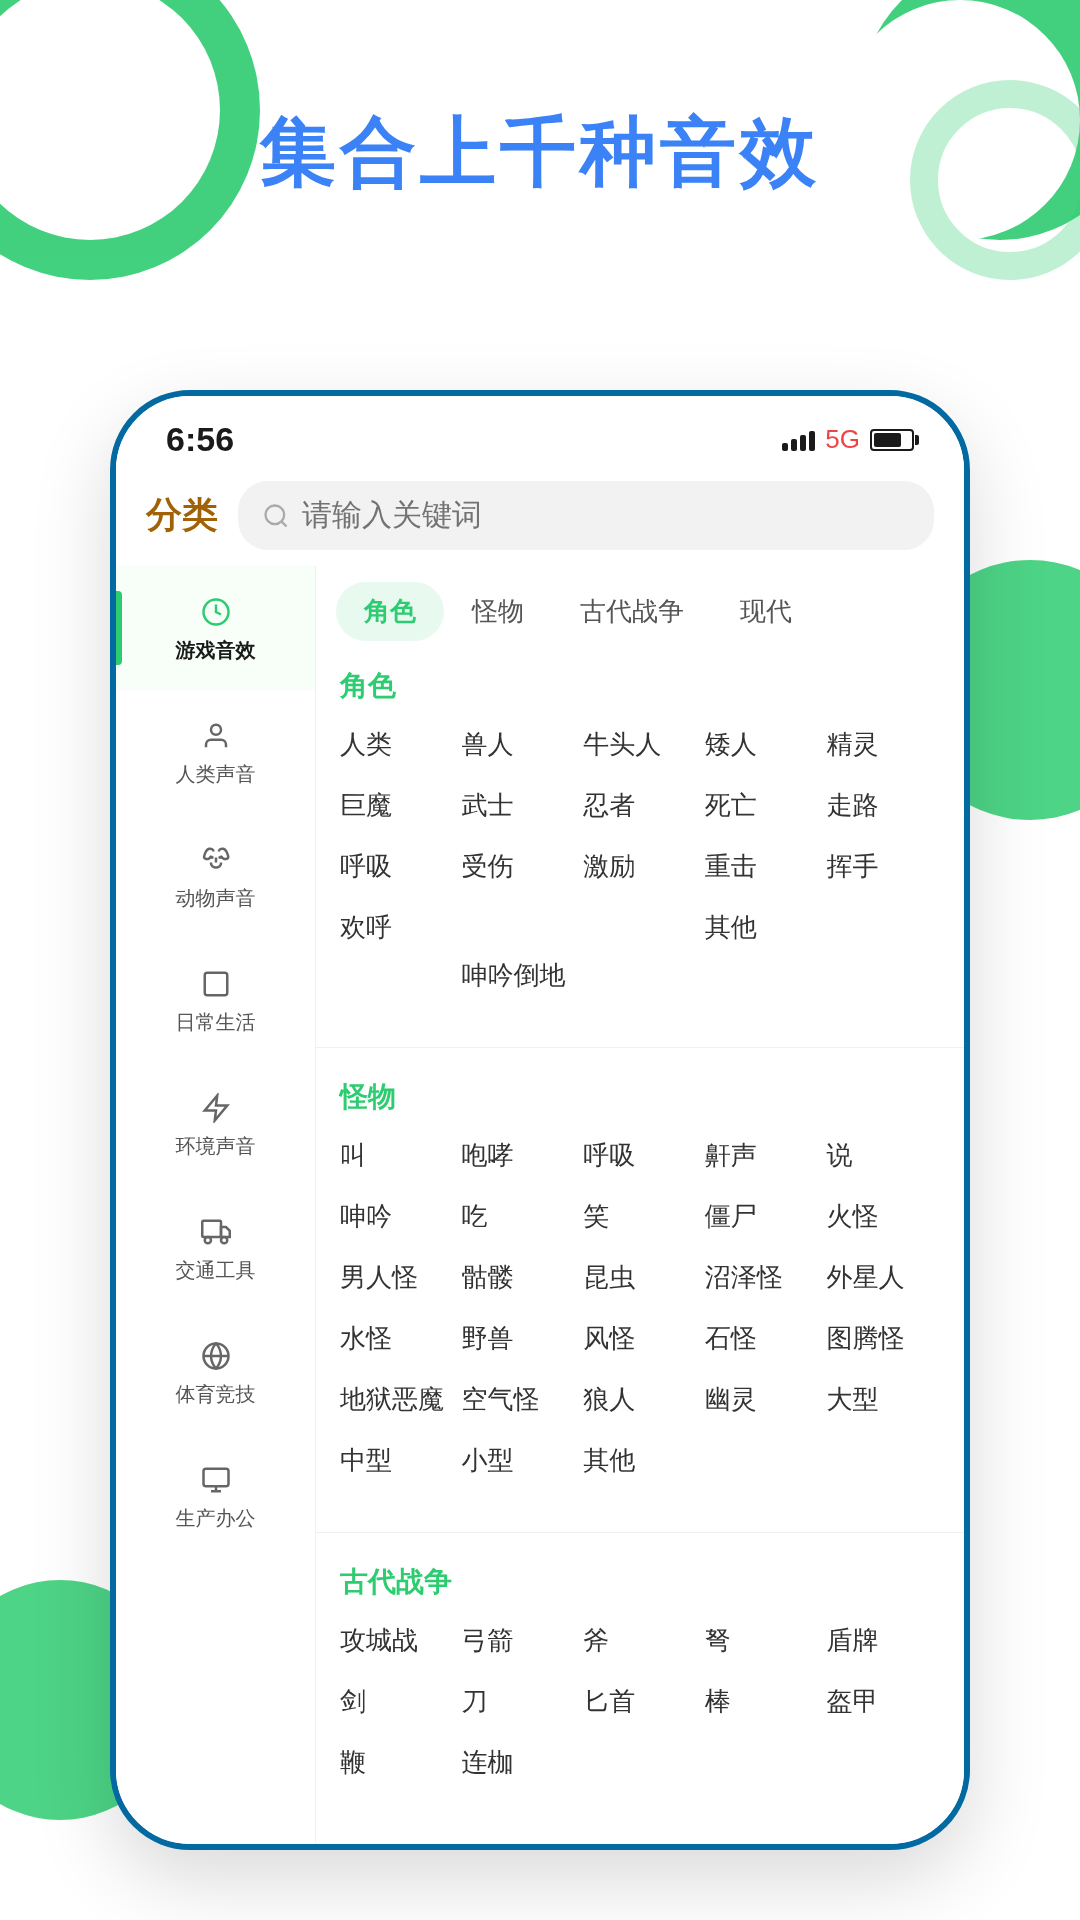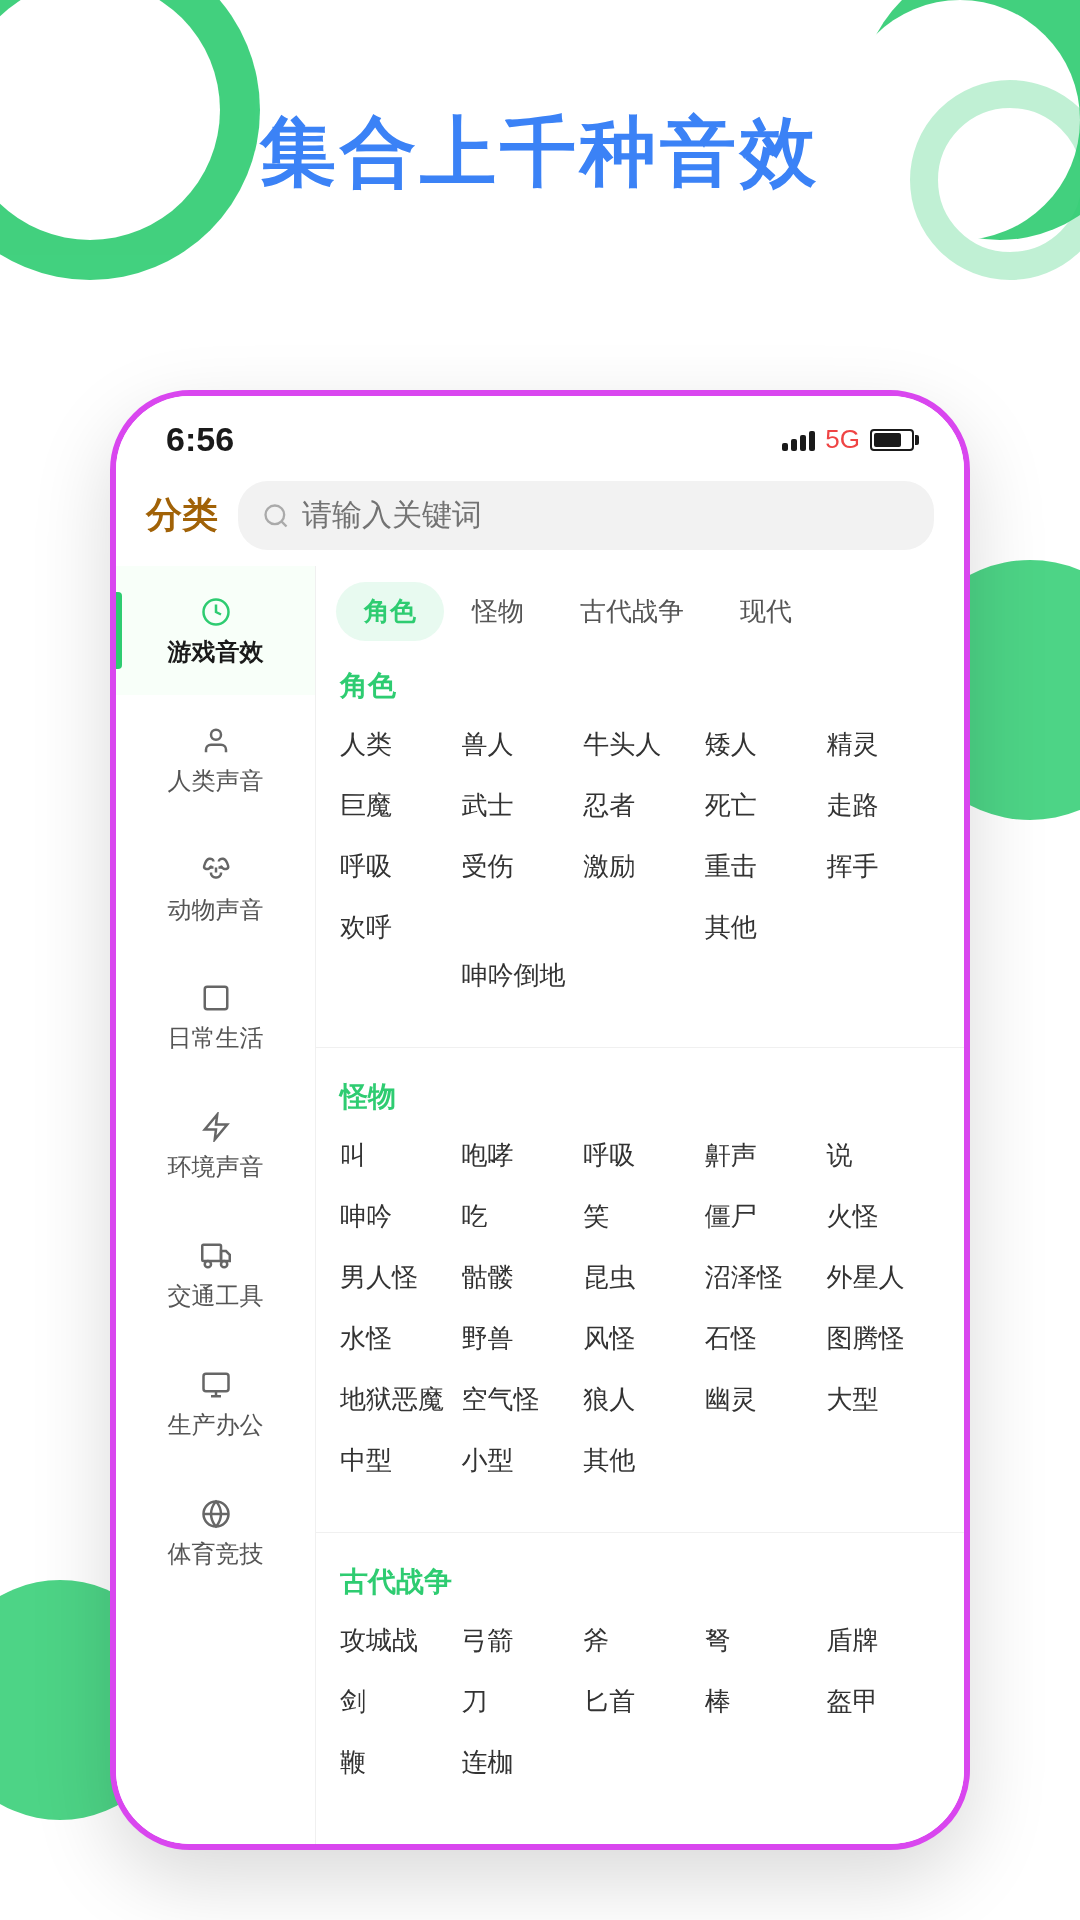--- a/index.html
+++ b/index.html
@@ -106,21 +106,21 @@
 
     
     .phone-mockup {
       position: absolute;
       top: 390px;
       left: 110px;
       width: 860px;
       height: 1460px;
       background: #ffffff;
       border-radius: 80px;
-      border: 6px solid #d946ef;
+      border: 6px solid #0369a1;
       overflow: hidden;
       box-shadow: 0 30px 80px rgba(0,0,0,0.15);
     }
 
     
     .status-bar {
       display: flex;
       justify-content: space-between;
       align-items: center;
       padding: 24px 50px 12px;
@@ -256,21 +256,21 @@
       display: flex;
       align-items: center;
       justify-content: center;
       color: #555555;
       font-size: 30px;
     }
     .sidebar-item.active .sidebar-icon {
       color: #2ecc71;
     }
     .sidebar-text {
-      font-size: 24px;
+      font-size: 20px;
       color: #555555;
       text-align: center;
       line-height: 1.2;
     }
     .sidebar-item.active .sidebar-text {
       color: #1a1a1a;
       font-weight: 600;
     }
 
     
@@ -444,37 +444,37 @@
             <circle cx="5.5" cy="18.5" r="2.5"></circle>
             <circle cx="18.5" cy="18.5" r="2.5"></circle>
           </svg>
         </div>
         <span class="sidebar-text">交通工具</span>
       </div>
 
       <div class="sidebar-item">
         <div class="sidebar-icon">
           <svg width="30" height="30" viewBox="0 0 24 24" fill="none" stroke="#666" stroke-width="2">
+            <circle cx="12" cy="12" r="10"></circle>
+            <path d="M12 2a15.3 15.3 0 0 1 4 10 15.3 15.3 0 0 1-4 10 15.3 15.3 0 0 1-4-10 15.3 15.3 0 0 1 4-10z"></path>
+            <line x1="2" y1="12" x2="22" y2="12"></line>
+          </svg>
+        </div>
+        <span class="sidebar-text">体育竞技</span>
+      </div>
+
+      <div class="sidebar-item">
+        <div class="sidebar-icon">
+          <svg width="30" height="30" viewBox="0 0 24 24" fill="none" stroke="#666" stroke-width="2">
             <rect x="2" y="3" width="20" height="14" rx="2" ry="2"></rect>
             <line x1="8" y1="21" x2="16" y2="21"></line>
             <line x1="12" y1="17" x2="12" y2="21"></line>
           </svg>
         </div>
         <span class="sidebar-text">生产办公</span>
-      </div>
-
-      <div class="sidebar-item">
-        <div class="sidebar-icon">
-          <svg width="30" height="30" viewBox="0 0 24 24" fill="none" stroke="#666" stroke-width="2">
-            <circle cx="12" cy="12" r="10"></circle>
-            <path d="M12 2a15.3 15.3 0 0 1 4 10 15.3 15.3 0 0 1-4 10 15.3 15.3 0 0 1-4-10 15.3 15.3 0 0 1 4-10z"></path>
-            <line x1="2" y1="12" x2="22" y2="12"></line>
-          </svg>
-        </div>
-        <span class="sidebar-text">体育竞技</span>
       </div>
     </div>
 
     <div class="right-content">
 
       <div class="tab-bar">
         <div class="tab-item active">角色</div>
         <div class="tab-item">怪物</div>
         <div class="tab-item">古代战争</div>
         <div class="tab-item">现代</div>

